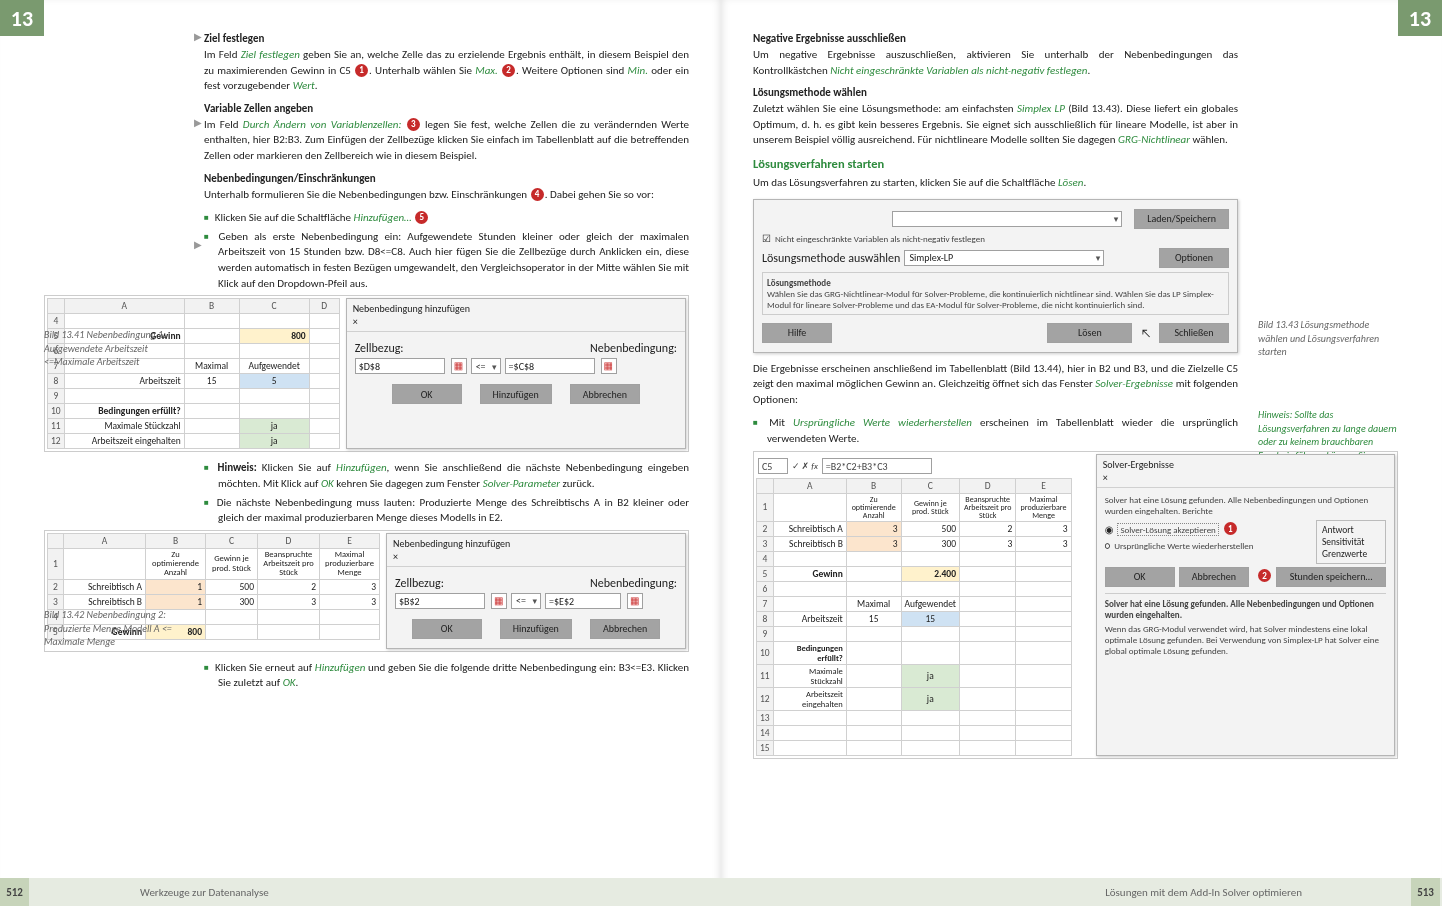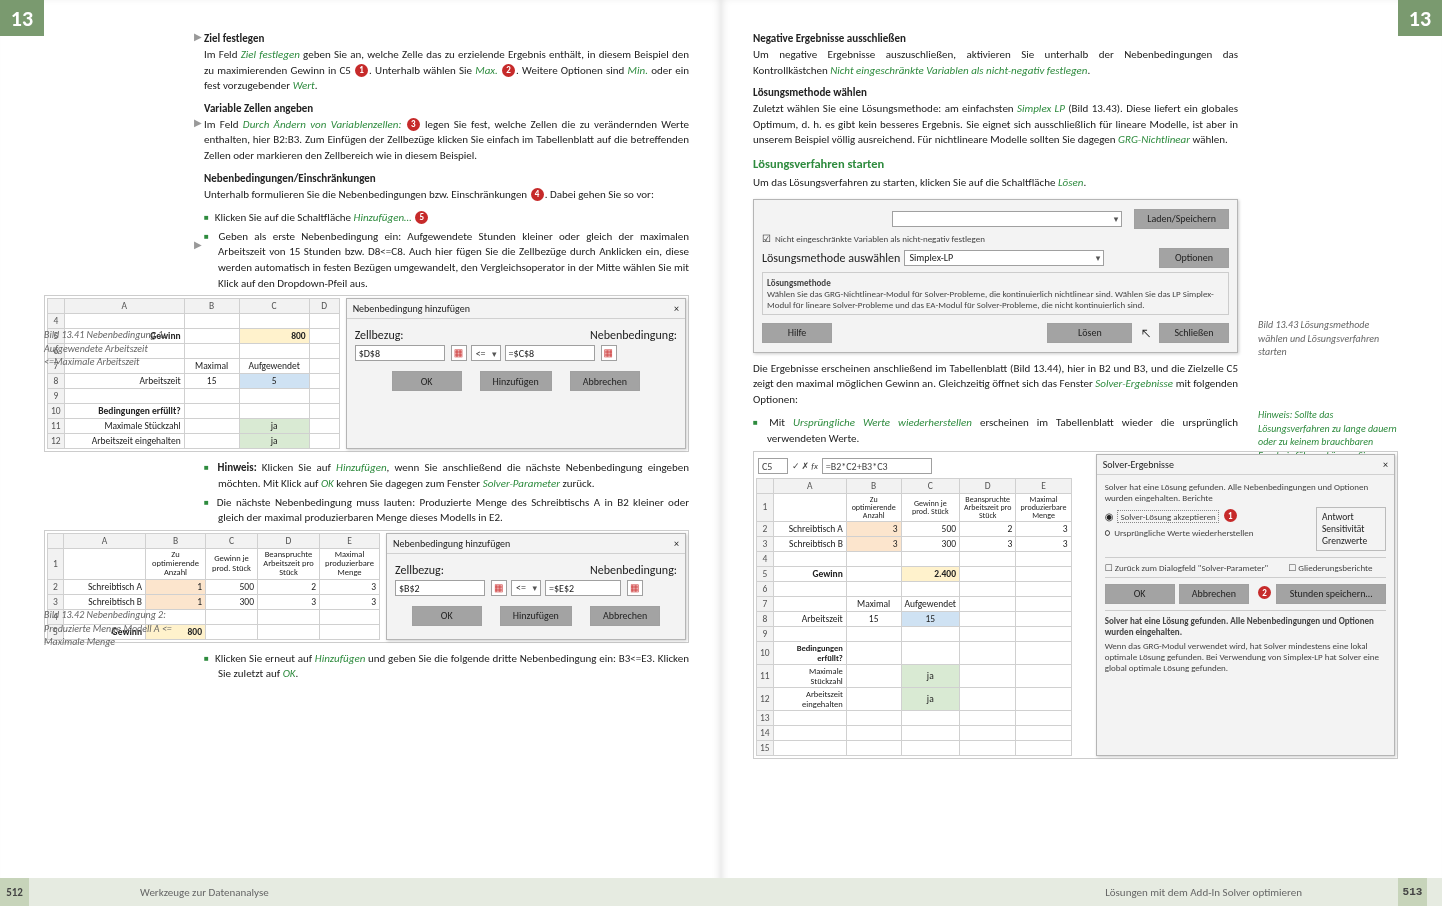--- a/index.html
+++ b/index.html
@@ -19,21 +19,21 @@
   .page.left { box-shadow: inset -4px 0 10px -4px rgba(0,0,0,0.15); }
   .page.right { box-shadow: inset 4px 0 10px -4px rgba(0,0,0,0.15); }
   .chapter-tab { position: absolute; top: 0; width: 44px; height: 36px; background: #7a9a6f; color: #fff; font-size: 22px; font-weight: 700; display:flex; align-items:center; justify-content:center; }
   .page.left .chapter-tab { left: 0; }
   .page.right .chapter-tab { right: 0; }
   .footer { position: absolute; bottom: 0; left: 0; right: 0; height: 28px; background: #e6ebe1; display:flex; align-items:center; color:#555; font-size:11px;}
   .page.left .footer { padding-left: 40px; }
   .page.right .footer { padding-right: 40px; justify-content: flex-end;}
   .footer .pn { background:#c7d4ba; width:29px; height:28px; display:flex; align-items:center; justify-content:center; color:#444; font-weight:600; position:absolute;}
   .page.left .footer .pn { left:0; }
-  .page.right .footer .pn { right:15px;font-family:Liberation Mono, monospace; }
+  .page.right .footer .pn { right:2px; }
   .footer .ft { margin: 0 100px; color:#666;}
   .content { position:absolute; top:28px; bottom:40px; }
   .page.left .content  { left: 44px; right: 32px; }
   .page.right .content { left: 32px; right: 44px; }
   .col-main { margin-left: 160px; }
   .page.right .col-main { margin-left: 0; margin-right: 160px; }
   .side-note { position:absolute; width: 140px; font-size:10px; font-style:italic; color:#666; line-height:1.35; }
   .page.left .side-note { left:0; }
   .page.right .side-note { right:0; }
   .side-note.hint { color:#2e8b3e; }
@@ -55,21 +55,21 @@
   .xgrid th.rh { width:16px; }
   .xgrid .hl-green { background:#d9ead3 !important;margin-left:16px; }
   .xgrid .hl-yel  { background:#fff2cc !important; }
   .xgrid .hl-or   { background:#fce5cd !important; }
   .xgrid .hl-bl   { background:#cfe2f3 !important; }
   .bold { font-weight:700;}
   .right-a { text-align:right !important;}
 
   
   .dlg { border:1px solid #b5b5b5; background:#f3f3f3; font-size:10px; position:relative; box-shadow:1px 1px 3px rgba(0,0,0,0.2);}
-  .dlg .ttl { padding:3px 6px; font-size:10px; border-bottom:1px solid #d0d0d0; display:flex; justify-content:space-between;}
+  .dlg .ttl { padding:3px 6px; font-size:10px; border-bottom:1px solid #d0d0d0; display:flex; justify-content:space-between;flex-direction:column;}
   .dlg .body { padding:6px 8px;}
   .inp { background:#fff; border:1px solid #a0a0a0; padding:1px 3px; height:16px; font-size:10px; display:inline-block;}
   .btn { display:inline-flex; align-items:center; justify-content:center; background:#a3a3a3; border:1px solid #a0a0a0; padding:2px 12px; font-size:10px; height:20px; min-width:70px;}
   .grid-ico { display:inline-block; width:16px; height:16px; border:1px solid #a0a0a0; background:#fff; margin-left:2px; position:relative;}
   .grid-ico::after{content:"▦"; font-size:10px; position:absolute; left:2px; top:0; color:#c33;}
   .sel { background:#fff; border:1px solid #a0a0a0; height:16px; display:inline-flex; align-items:center; padding:0 14px 0 4px; position:relative; font-size:10px;}
   .sel::after { content:"▾"; position:absolute; right:3px; font-size:9px; color:#555;}
   .row { display:flex; align-items:center; gap:4px; margin:3px 0;}
   .lbl { font-size:12px; min-width:70px;}
   .tiny { font-size:9px; color:#444;}
@@ -532,24 +532,20 @@
                   </div>
               <div class="row">
                     <span>○</span>
                     <span class="tiny">Ursprüngliche Werte wiederherstellen</span>
                   </div>
             </div>
             <div style="border:1px solid #bbb; padding:3px 5px; white-space:pre; font-size:9.5px; min-width:70px; position:relative;">Antwort
 Sensitivität
 Grenzwerte</div>
           </div>
-          <div style="border-top:1px solid #ccc; border-bottom:1px solid #ccc; margin:6px 0; padding:4px 0; display:flex; gap:20px;">
-            <span class="tiny"><span>☐</span> <span>Zurück zum Dialogfeld "Solver-Parameter"</span></span>
-            <span class="tiny"><span>☐</span> <span>Gliederungsberichte</span></span>
-          </div>
           <div class="row">
             <span class="btn">OK</span>
             <span class="btn">Abbrechen</span>
             <span style="flex:1"></span>
             <span class="circ">2</span>
             <span class="btn" style="min-width:110px">Stunden speichern…</span>
           </div>
           <div style="border-top:1px solid #ccc;margin-top:6px;padding-top:4px">
             <div class="tiny bold">Solver hat eine Lösung gefunden. Alle Nebenbedingungen und Optionen wurden eingehalten.</div>
             <div class="tiny" style="margin-top:3px">Wenn das GRG-Modul verwendet wird, hat Solver mindestens eine lokal optimale Lösung gefunden. Bei Verwendung von Simplex-LP hat Solver eine global optimale Lösung gefunden.</div>

